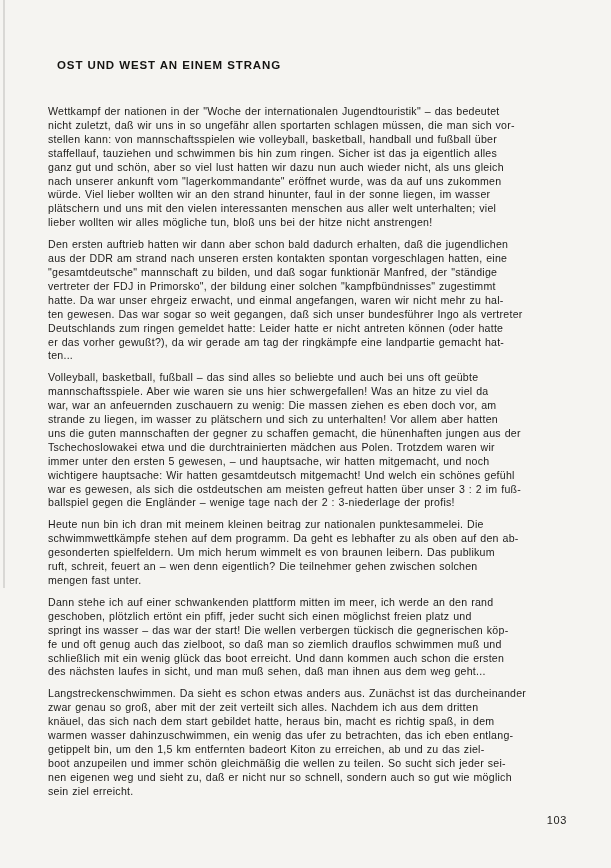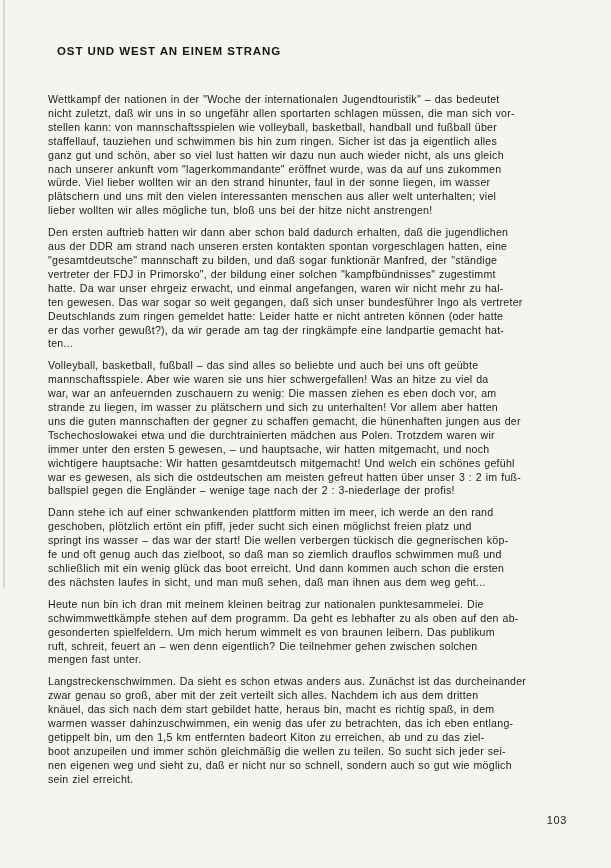--- a/index.html
+++ b/index.html
@@ -21,32 +21,32 @@
     position: absolute;
     left: 3px;
     top: 0;
     width: 2px;
     height: 588px;
     background: #d9d8d5;
   }
   .heading {
     position: absolute;
     left: 57px;
-    top: 45px;
+    top: 59px;
     font-size: 11.5px;
     font-weight: bold;
     letter-spacing: 0.9px;
     color: #151412;
     white-space: nowrap;
     text-align: center;
   }
   .body-text {
     position: absolute;
     left: 48px;
-    top: 93px;
+    top: 105px;
     width: 528px;
   }
   .para {
     font-size: 10.6px;
     line-height: 13.9px;
     letter-spacing: 0.25px;
     word-spacing: 0.6px;
     white-space: pre-line;
     margin: 0 0 8px 0;
     color: #1c1b19;
@@ -92,31 +92,31 @@
     <p class="para">Volleyball, basketball, fußball –  das sind alles so beliebte und auch bei uns oft geübte
 mannschaftsspiele. Aber wie waren sie uns hier schwergefallen! Was an hitze zu viel da
 war, war an anfeuernden zuschauern zu wenig: Die massen ziehen es eben doch vor, am
 strande zu liegen, im wasser zu plätschern und sich zu unterhalten! Vor allem aber hatten
 uns die guten mannschaften der gegner zu schaffen gemacht, die hünenhaften jungen aus der
 Tschechoslowakei etwa und die durchtrainierten mädchen aus Polen. Trotzdem waren wir
 immer unter den ersten 5 gewesen, –  und hauptsache, wir hatten mitgemacht, und noch
 wichtigere hauptsache: Wir hatten gesamtdeutsch mitgemacht! Und welch ein schönes gefühl
 war es gewesen, als sich die ostdeutschen am meisten gefreut hatten über unser 3 : 2 im fuß-
 ballspiel gegen die Engländer –  wenige tage nach der 2 : 3-niederlage  der profis!</p>
+    <p class="para">Heute nun bin ich dran mit meinem kleinen beitrag zur nationalen punktesammelei. Die
+schwimmwettkämpfe stehen auf dem programm. Da geht es lebhafter zu als oben auf den ab-
+gesonderten spielfeldern. Um mich herum wimmelt es von braunen leibern. Das publikum
+ruft, schreit, feuert an  –  wen denn eigentlich? Die teilnehmer gehen zwischen solchen
+mengen fast unter.</p>
     <p class="para">Dann stehe ich auf einer schwankenden plattform mitten im meer, ich werde an den rand
 geschoben, plötzlich ertönt ein pfiff, jeder sucht sich einen möglichst freien platz und
 springt ins wasser –  das war der start! Die wellen verbergen tückisch die gegnerischen köp-
 fe und oft genug auch das zielboot, so daß man so ziemlich drauflos schwimmen muß und
 schließlich mit ein wenig glück das boot erreicht. Und dann kommen auch schon die ersten
 des nächsten laufes in sicht, und man muß sehen, daß man ihnen aus dem weg geht...</p>
-    <p class="para">Heute nun bin ich dran mit meinem kleinen beitrag zur nationalen punktesammelei. Die
-schwimmwettkämpfe stehen auf dem programm. Da geht es lebhafter zu als oben auf den ab-
-gesonderten spielfeldern. Um mich herum wimmelt es von braunen leibern. Das publikum
-ruft, schreit, feuert an  –  wen denn eigentlich? Die teilnehmer gehen zwischen solchen
-mengen fast unter.</p>
     <p class="para">Langstreckenschwimmen. Da sieht es schon etwas anders aus. Zunächst ist das durcheinander
 zwar genau so groß, aber mit der zeit verteilt sich alles. Nachdem ich aus dem dritten
 knäuel, das sich nach dem start gebildet hatte, heraus bin, macht es richtig spaß, in dem
 warmen wasser dahinzuschwimmen, ein wenig das ufer zu betrachten, das ich eben entlang-
 getippelt bin, um den 1,5 km entfernten badeort Kiton zu erreichen, ab und zu das ziel-
 boot anzupeilen und immer schön gleichmäßig die wellen zu teilen. So sucht sich jeder sei-
 nen eigenen weg und sieht zu, daß er nicht nur so schnell, sondern auch so gut wie möglich
 sein ziel erreicht.</p>
   </div>
 

